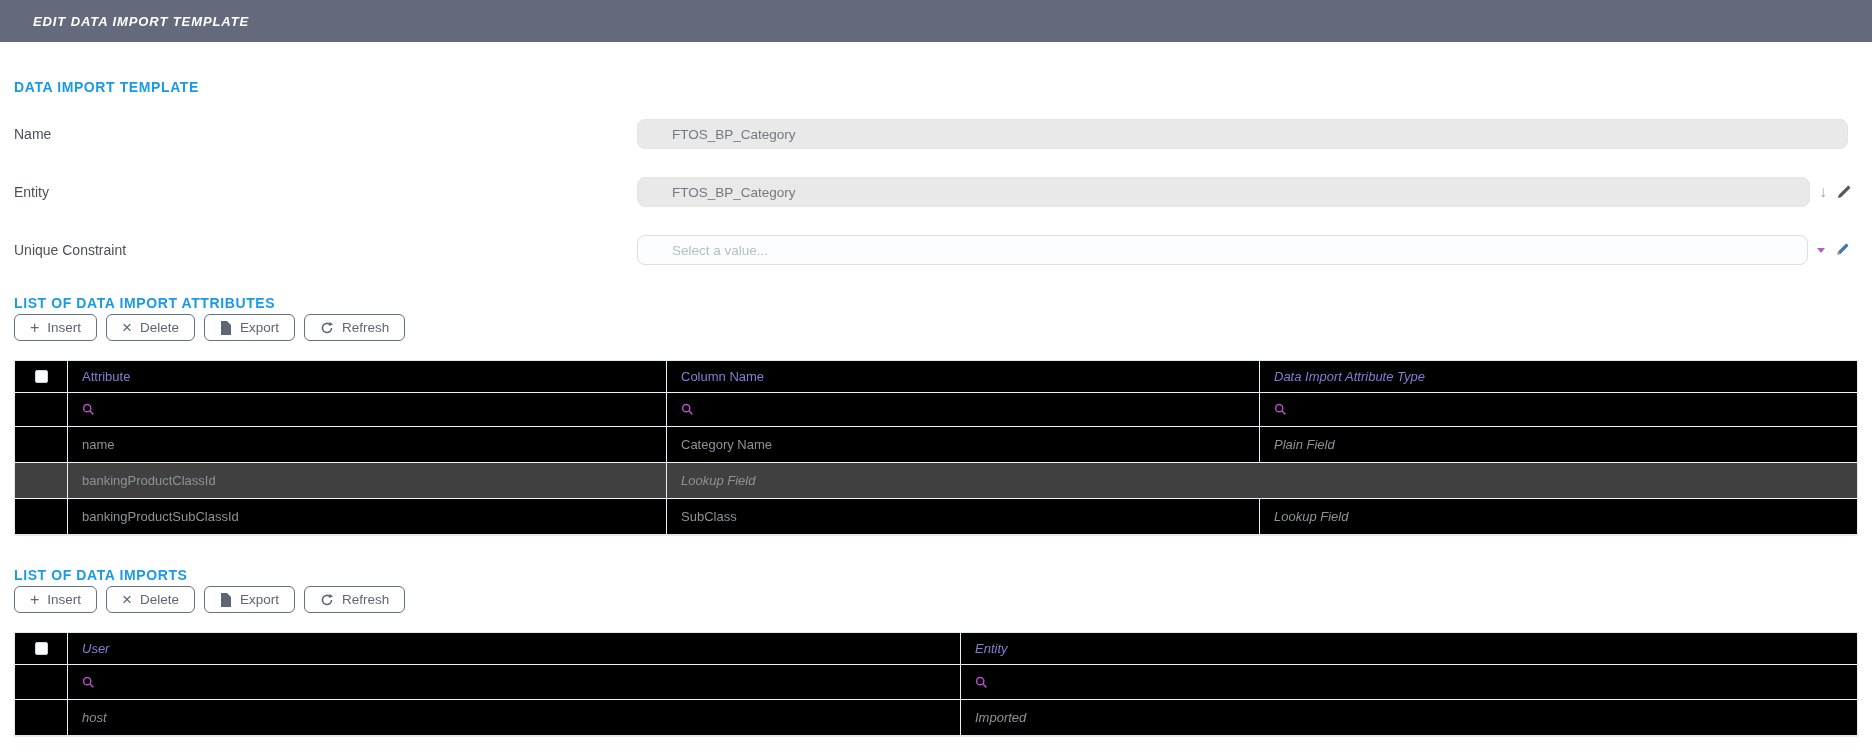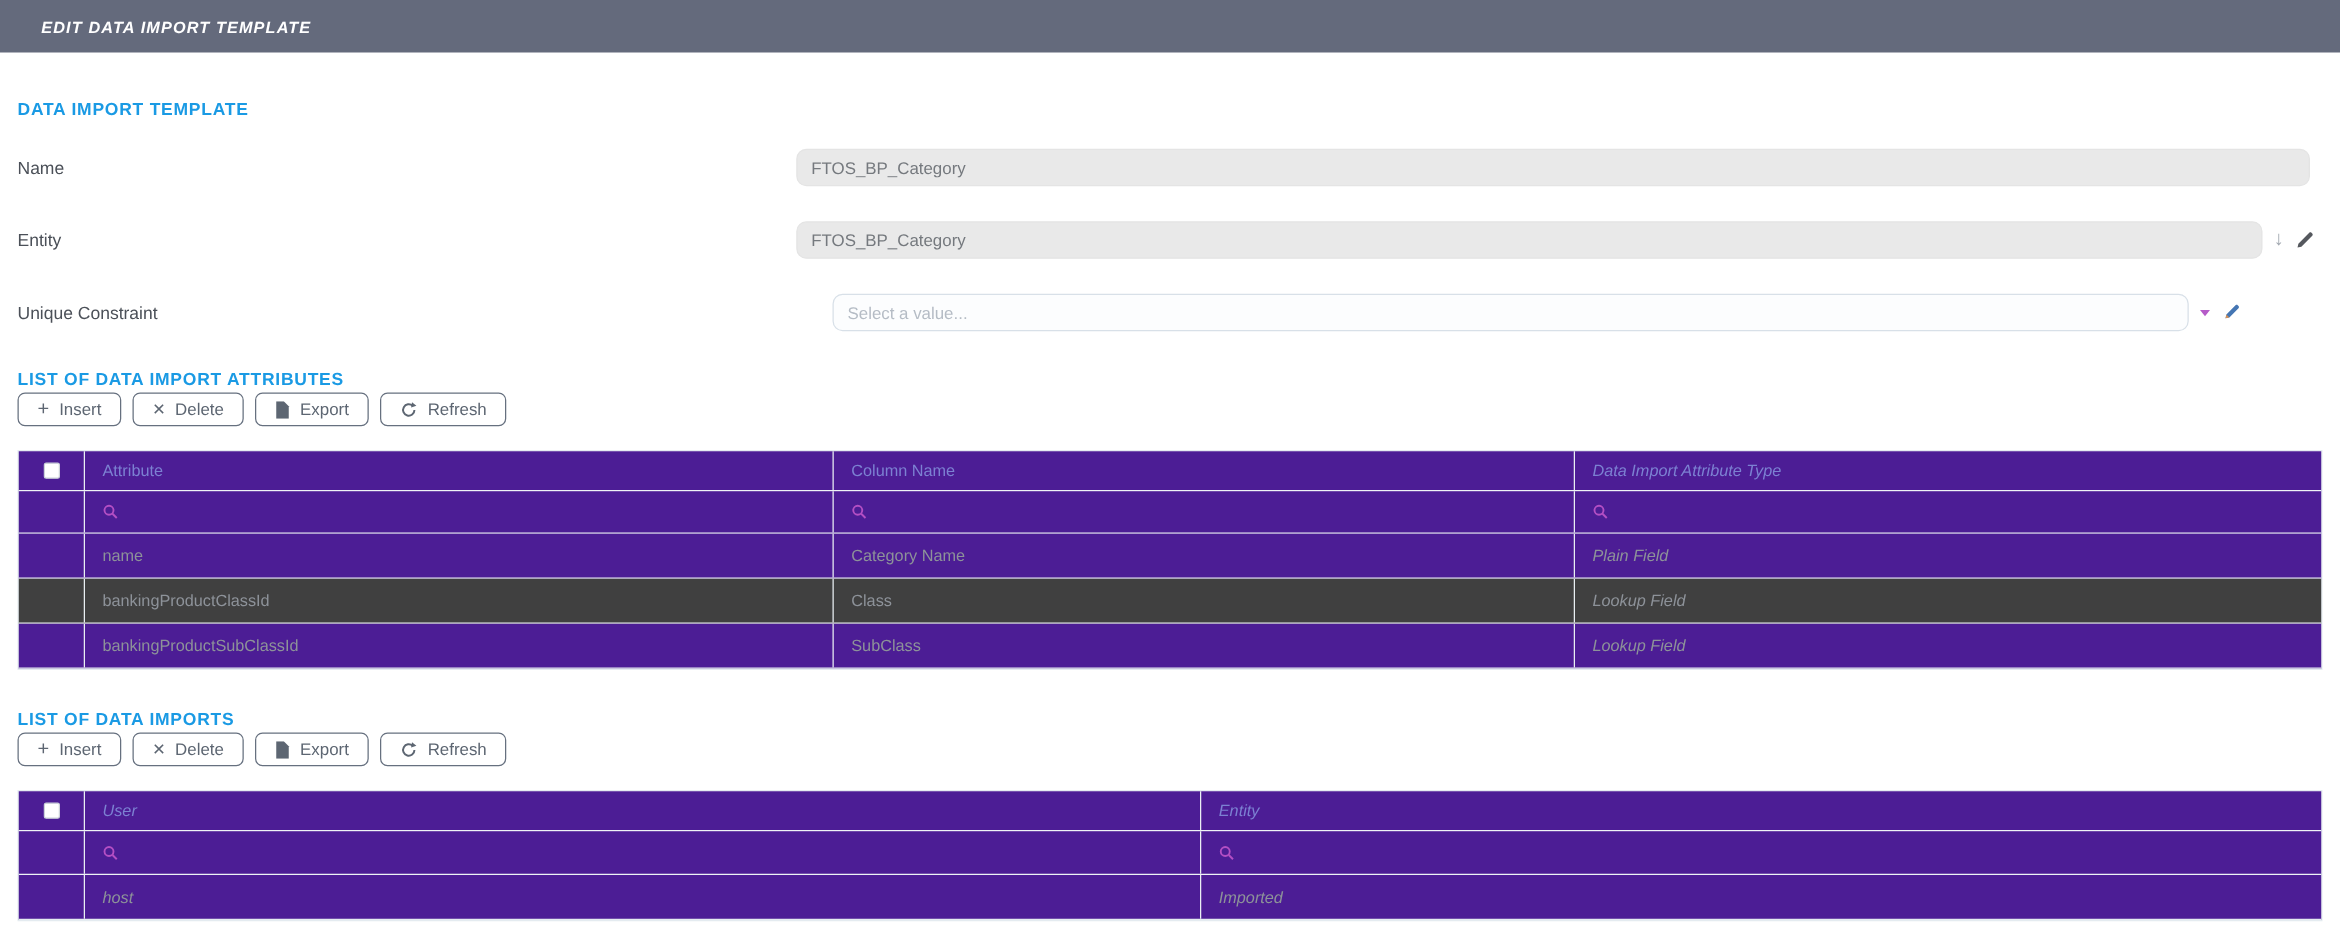--- a/index.html
+++ b/index.html
@@ -14,41 +14,41 @@
   .section-heading { color:#1a9ae4; font-size:14px; font-weight:bold; letter-spacing:.6px; }
   .sh-first { padding-top:37px; }
   .sh-attrs { margin-top:30px; }
   .sh-imports { margin-top:31px; }
 
   .form-row { display:flex; align-items:center; height:30px; }
   .fr-name { margin-top:24px; }
   .form-row + .form-row { margin-top:28px; }
   .form-label { width:623px; font-size:14px; color:#4b5058; }
   .txt-input { height:30px; border-radius:8px; font-size:13.5px; outline:none;
-    padding:0 11px; font-family:inherit; }
+    padding:0 34px; font-family:inherit; }
   .txt-disabled { background:#e9e9e9; border:1px solid #e4e4e4; color:#75797e; }
   .in-name { width:1211px; }
   .in-entity { width:1173px; }
-  .in-uc { width:1085px; background:#fcfdfe; border:1px solid #d8e0e8; color:#6b7077;margin-left:29px; }
+  .in-uc { width:1171px; background:#fcfdfe; border:1px solid #d8e0e8; color:#6b7077; }
   .in-uc::placeholder { color:#b5bcc5; }
   .fld-icons { display:flex; align-items:center; margin-left:9px; gap:9px; }
   .dd-arrow { color:#a2a8b0; font-size:16px; line-height:1; cursor:pointer; }
   .dd-caret { width:0; height:0; border-left:4px solid transparent; border-right:4px solid transparent;
     border-top:5px solid #b55bc8; cursor:pointer; }
   .icon-btn { display:flex; align-items:center; cursor:pointer; }
 
   .toolbar { display:flex; gap:9px; margin-top:3px; }
   .tb-btn { height:27px; display:flex; align-items:center; gap:8px; padding:0 15px;
     border:1px solid #66707f; border-radius:6px; background:#fff; color:#5d6672;
     font-size:13.5px; cursor:pointer; }
   .tb-glyph { font-size:16px; line-height:1; color:#5d6672; }
   .tb-glyph.x { font-size:17px; }
 
   .grid { margin-top:19px; border:1px solid #e4ebf0; }
-  .g-row { display:flex; border-bottom:1px solid #eef3f6; background:#4c1d95; }
+  .g-row { display:flex; border-bottom:1px solid #eef3f6; background:#000000; }
   .g-row:last-child { border-bottom:1px solid #e4ebf0; }
   .g-head { height:32px; }
   .g-filter { height:34px; }
   .g-data { height:36px; }
   .g-cell { display:flex; align-items:center; padding-left:14px; border-left:1px solid #e9eff3; overflow:hidden; }
   .g-cell:first-child { border-left:none; padding-left:0; justify-content:center; }
   .c-check { width:52px; flex:0 0 52px; }
   .c-a1 { width:599px; flex:0 0 599px; }
   .c-a2 { width:593px; flex:0 0 593px; }
   .c-a3 { flex:1;font-style:italic; }
@@ -175,21 +175,20 @@
     </div>
     <div class="g-row g-data">
       <div class="g-cell c-check"></div>
       <div class="g-cell c-a1 data-cell">name</div>
       <div class="g-cell c-a2 data-cell">Category Name</div>
       <div class="g-cell c-a3 data-cell">Plain Field</div>
     </div>
     <div class="g-row g-data stripe">
       <div class="g-cell c-check"></div>
       <div class="g-cell c-a1 data-cell">bankingProductClassId</div>
-      <div class="g-cell c-a2 data-cell">Class</div>
       <div class="g-cell c-a3 data-cell">Lookup Field</div>
     </div>
     <div class="g-row g-data">
       <div class="g-cell c-check"></div>
       <div class="g-cell c-a1 data-cell">bankingProductSubClassId</div>
       <div class="g-cell c-a2 data-cell">SubClass</div>
       <div class="g-cell c-a3 data-cell">Lookup Field</div>
     </div>
   </div>
 

